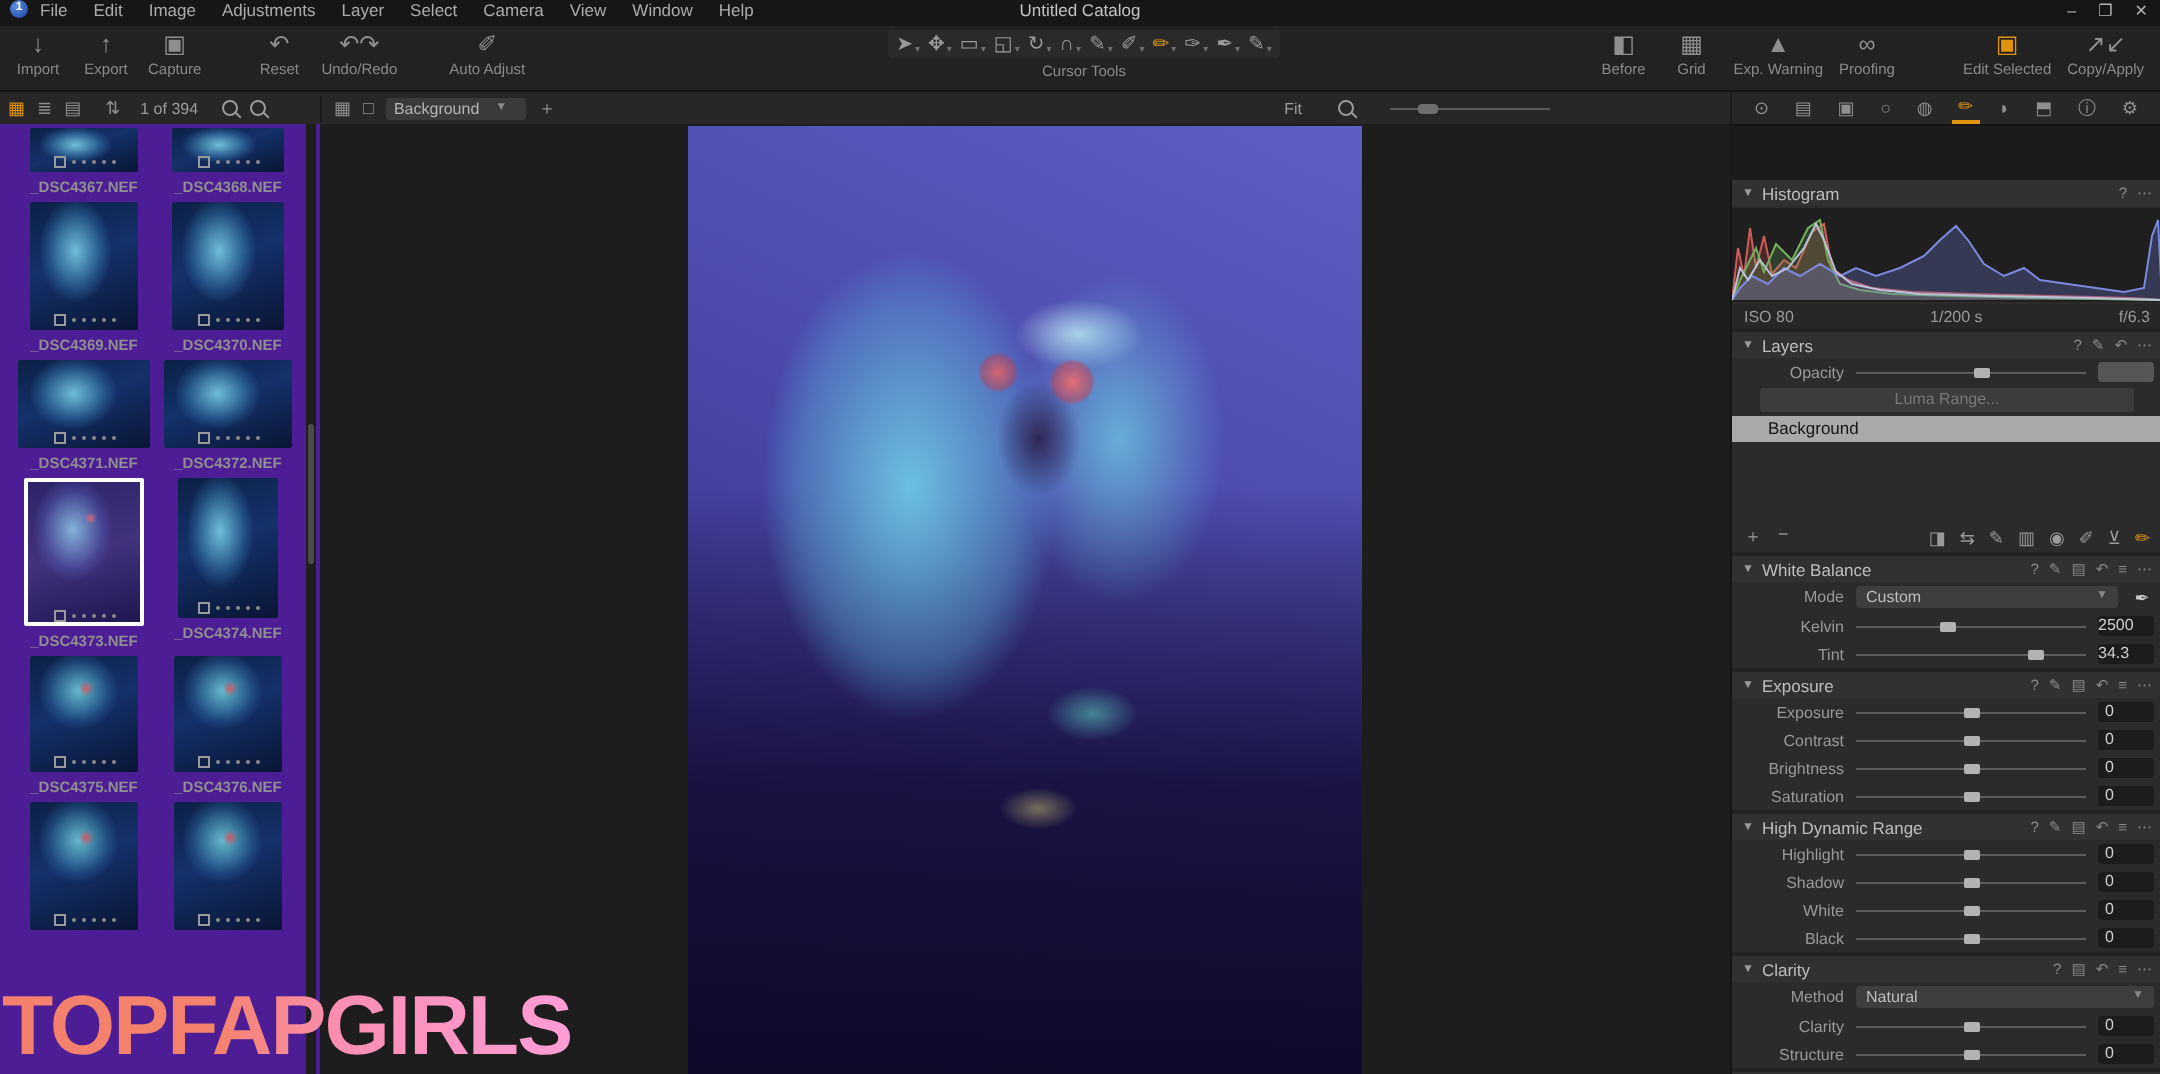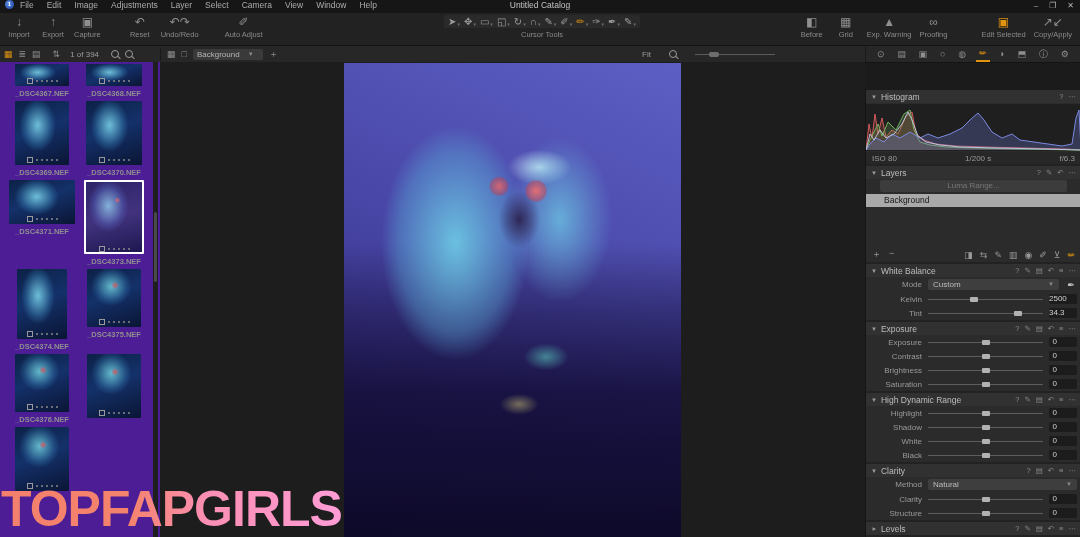--- a/index.html
+++ b/index.html
@@ -109,21 +109,21 @@
   .lumabtn{margin:1px 14px;height:12px;background:#3c3c3c;border-radius:2px;color:#787878;
            text-align:center;line-height:12px;}
   .layerrow{margin-top:2px;height:13px;background:#a9a9a9;color:#161616;font-size:8.5px;
             line-height:13px;padding-left:18px;}
   .layers-empty{height:40px;}
   .layers-foot{height:15px;display:flex;align-items:center;padding:0 6px;color:#9a9a9a;font-size:9px;}
   .layers-foot .grp-l{display:flex;gap:8px;}
   .layers-foot .grp-r{margin-left:auto;display:flex;gap:7px;}
   .layers-foot .accent{color:#e0930f;}
   
-  .watermark{position:absolute;left:1px;bottom:3px;z-index:60;font-size:50px;font-weight:800;
+  .watermark{position:absolute;left:1px;bottom:3px;z-index:60;font-size:42px;font-weight:800;
              letter-spacing:-1px;line-height:1;
              background:linear-gradient(90deg,#f3806c 0%,#f4836d 38%,#fb8fb4 60%,#ff9dd6 100%);
              -webkit-background-clip:text;background-clip:text;color:transparent;}
 </style>
 </head>
 <body>
 
 <div class="app">
 
   <div class="menubar">
@@ -315,20 +315,32 @@
           <div class="fdots">
             <span class="sq"></span>
             <i></i>
             <i></i>
             <i></i>
             <i></i>
             <i></i>
           </div>
           <div class="fname">_DSC4371.NEF</div>
         </div>
+        <div class="fcell">
+          <div class="fimg" style="width: 64px; height: 44px;"></div>
+          <div class="fdots">
+            <span class="sq"></span>
+            <i></i>
+            <i></i>
+            <i></i>
+            <i></i>
+            <i></i>
+          </div>
+          <div class="fname">_DSC4372.NEF</div>
+        </div>
         <div class="fcell sel">
           <div class="fimg" style="width: 56px; height: 70px;"></div>
           <div class="fdots">
             <span class="sq"></span>
             <i></i>
             <i></i>
             <i></i>
             <i></i>
             <i></i>
           </div>
@@ -431,20 +443,27 @@
     <div class="sec">
       <div class="sec-h">
         <span class="chev">▼</span>
         <span class="ttl">Layers</span>
         <span class="hic">
             <span>?</span>
             <span>✎</span>
             <span>↶</span>
             <span>⋯</span>
           </span>
+      </div>
+      <div class="row">
+        <span class="rlabel">Opacity</span>
+        <div class="track">
+            <div class="thumb" id="op-thumb" style="left: 55%;"></div>
+          </div>
+        <span class="val lite"></span>
       </div>
       <div class="lumabtn">Luma Range...</div>
       <div class="layerrow">Background</div>
       <div class="layers-empty"></div>
       <div class="layers-foot">
         <span class="grp-l" id="lf-left">
             <span>＋</span>
             <span>−</span>
           </span>
         <span class="grp-r" id="lf-right">

